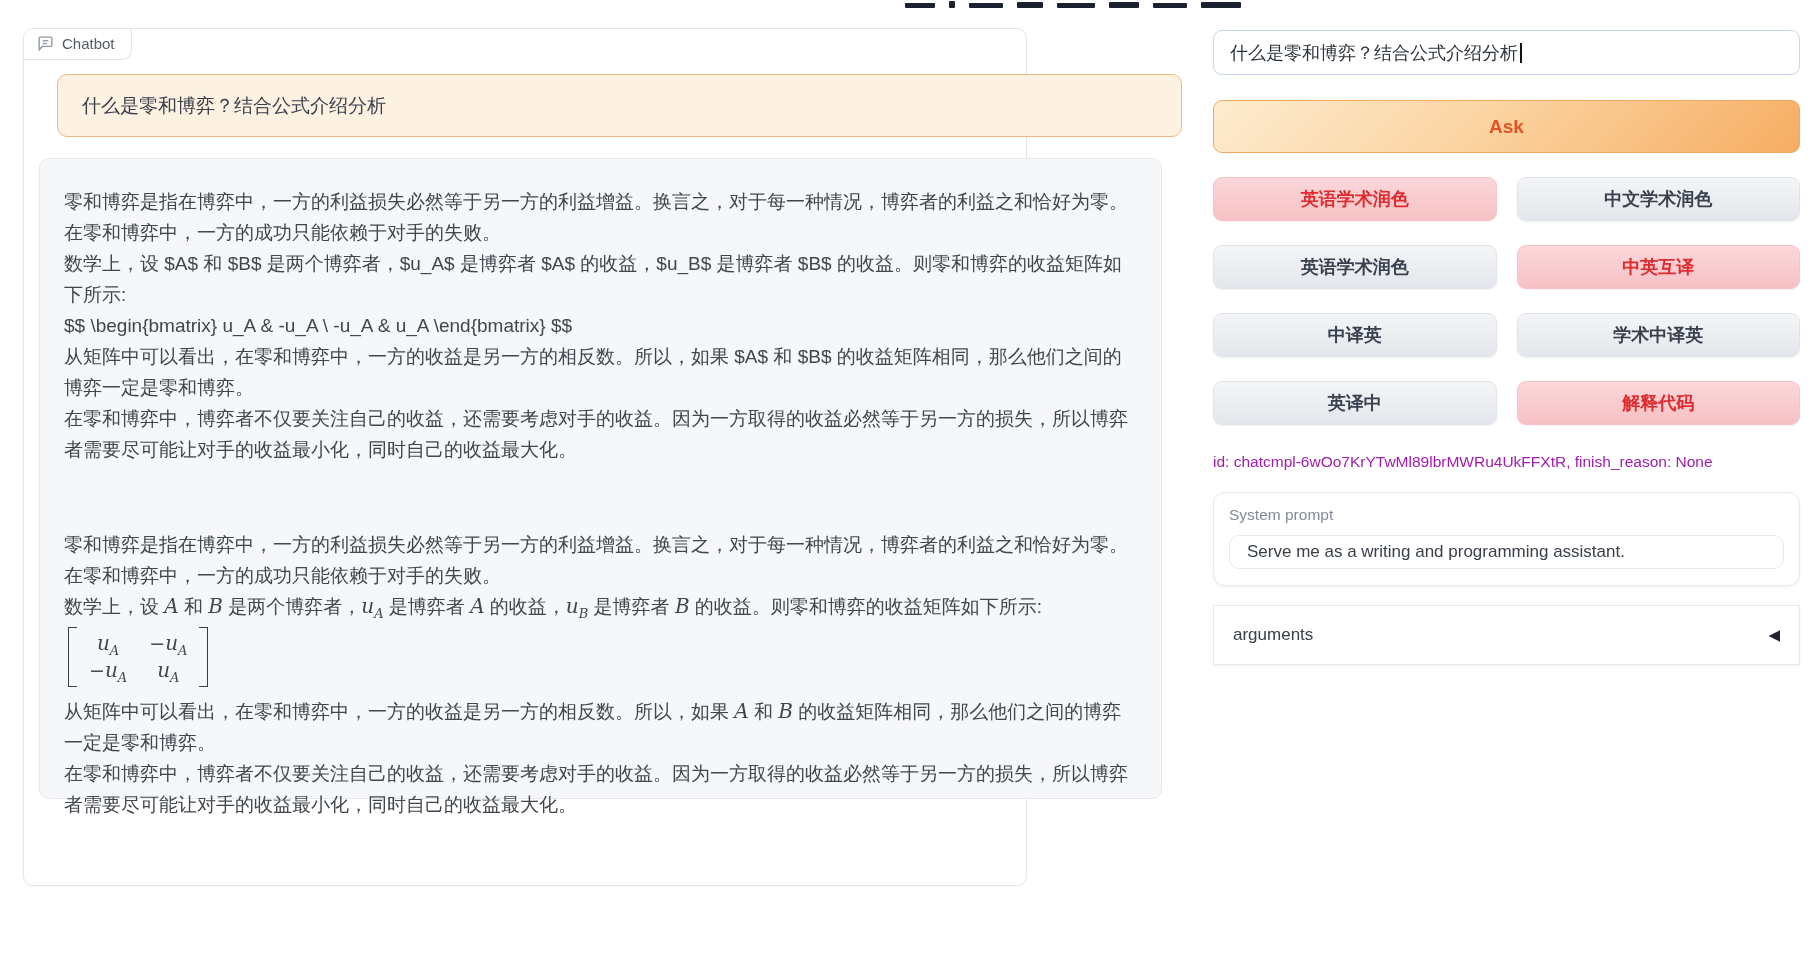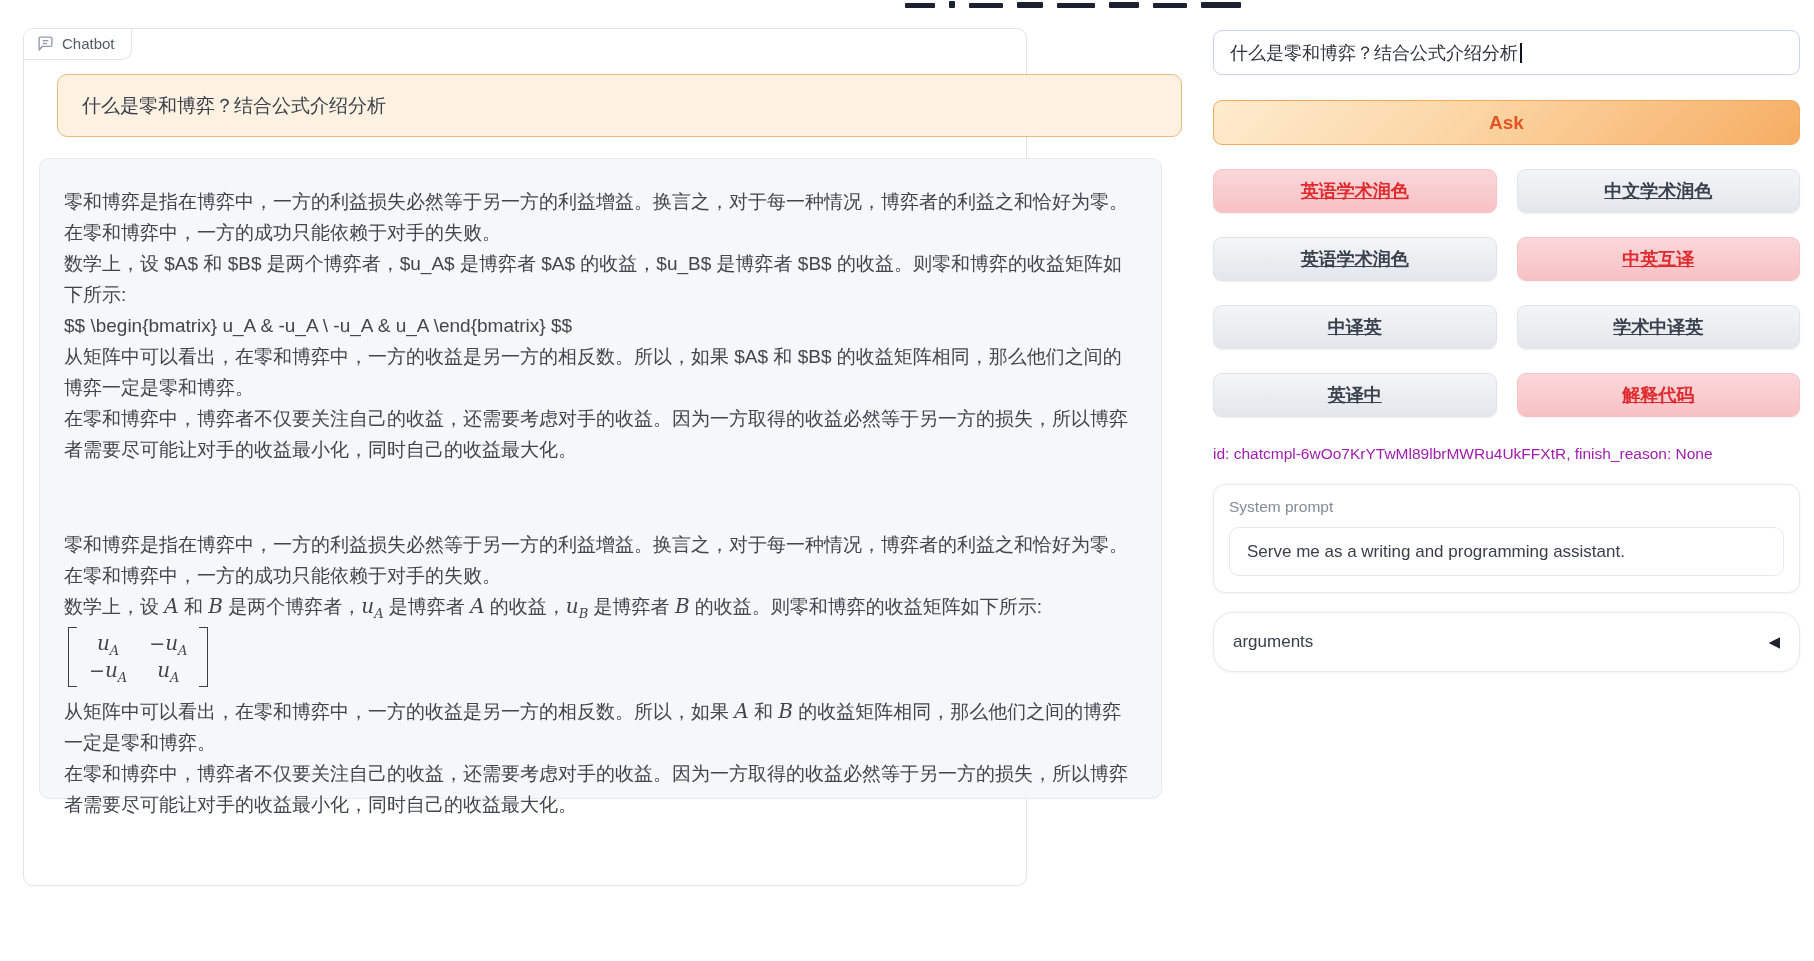--- a/index.html
+++ b/index.html
@@ -43,44 +43,44 @@
   .matrix .msign { font-family:"DejaVu Serif","Liberation Serif",serif; font-size:19px; }
 
   
   .right-col { position:absolute; left:1213px; top:30px; width:587px; }
 
   .prompt-input { width:100%; height:45px; background:#fff; border:1.6px solid #c8d4f4;
     border-radius:9px; display:flex; align-items:center; padding:0 16px;
     font-size:18px; color:#2e343d; }
   .caret { display:inline-block; width:1.6px; height:20px; background:#10131a; margin-left:2px; }
 
-  .ask-btn { margin-top:25px; width:100%; height:45px; border:1px solid #f2a95e; border-radius:9px;
+  .ask-btn { margin-top:25px; width:100%; height:53px; border:1px solid #f2a95e; border-radius:9px;
     background:linear-gradient(135deg,#fdeccf 0%,#fbd4a2 45%,#f6ad62 100%);
     display:flex; align-items:center; justify-content:center;
     font-size:19px; font-weight:bold; color:#e25426; cursor:pointer; }
 
   .quick-grid { margin-top:24px; display:grid; grid-template-columns:1fr 1fr;
     column-gap:20px; row-gap:24px; }
   .quick-btn { height:44px; border-radius:9px; display:flex; align-items:center; justify-content:center;
     font-size:18px; font-weight:bold; cursor:pointer;
-    box-shadow:0 1px 2px rgba(0,0,0,.06);text-decoration:underline; }
+    box-shadow:0 1px 2px rgba(0,0,0,.06); }
   .quick-btn[data-variant="gray"] { background:linear-gradient(180deg,#f4f5f7,#e3e6eb);
     border:1px solid #e0e3e8; color:#3a414e; }
   .quick-btn[data-variant="pink"] { background:linear-gradient(180deg,#fbd7da,#f7c1c5);
     border:1px solid #f6c3c7; color:#df2b2e; }
 
   .status-line { margin-top:28px; font-size:15.5px; color:#a21caf; }
 
   .sys-card { margin-top:21px; background:#fff; border:1px solid #e7e9ed; border-radius:12px;
     box-shadow:0 1px 3px rgba(0,0,0,.06); padding:13px 15px 16px; }
   .sys-label { font-size:15.5px; color:#828c99; }
-  .sys-input { margin-top:11px; height:49px; border:1px solid #e5e8ee; border-radius:10px;
+  .sys-input { margin-top:11px; height:34px; border:1px solid #e5e8ee; border-radius:10px;
     display:flex; align-items:center; padding:0 17px; font-size:17px; color:#39404a; background:#fff; }
 
-  .accordion { margin-top:19px; background:#fff; border:1px solid #e7e9ed; border-radius:20px;
+  .accordion { margin-top:19px; background:#fff; border:1px solid #e7e9ed; border-radius:1px;
     box-shadow:0 1px 3px rgba(0,0,0,.06); height:60px; display:flex; align-items:center;
     justify-content:space-between; padding:0 19px; cursor:pointer; }
   .accordion .acc-label { font-size:17px; color:#39404a; }
   .accordion .acc-icon { font-size:15px; color:#1f242e; }
 </style>
 </head>
 <body>
 
 <div class="clipped-title">
   <i style="width:30px"></i>

